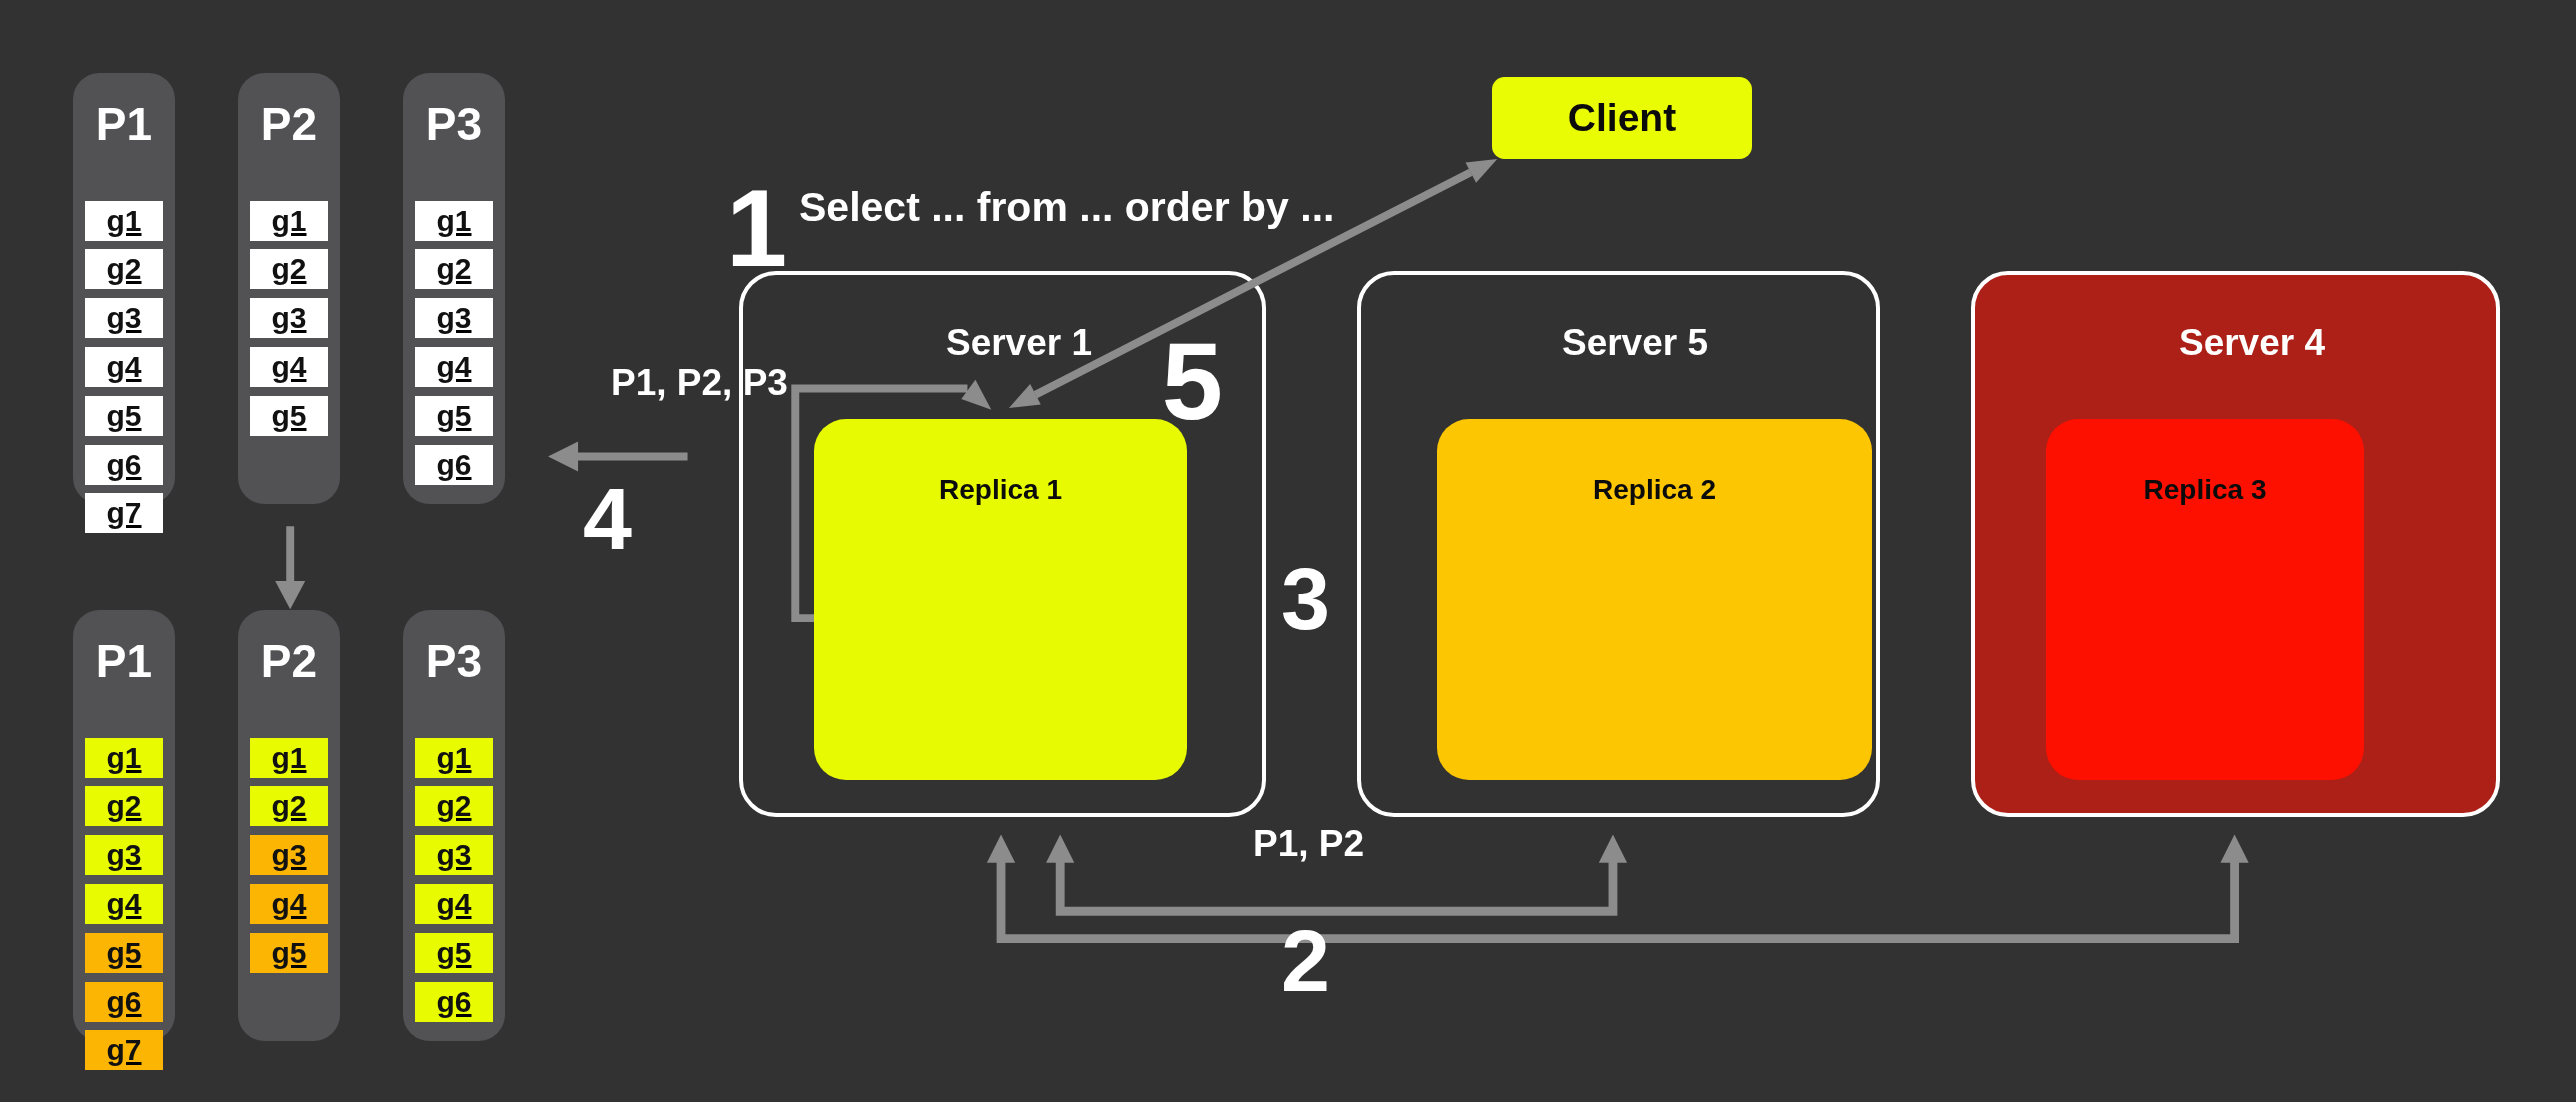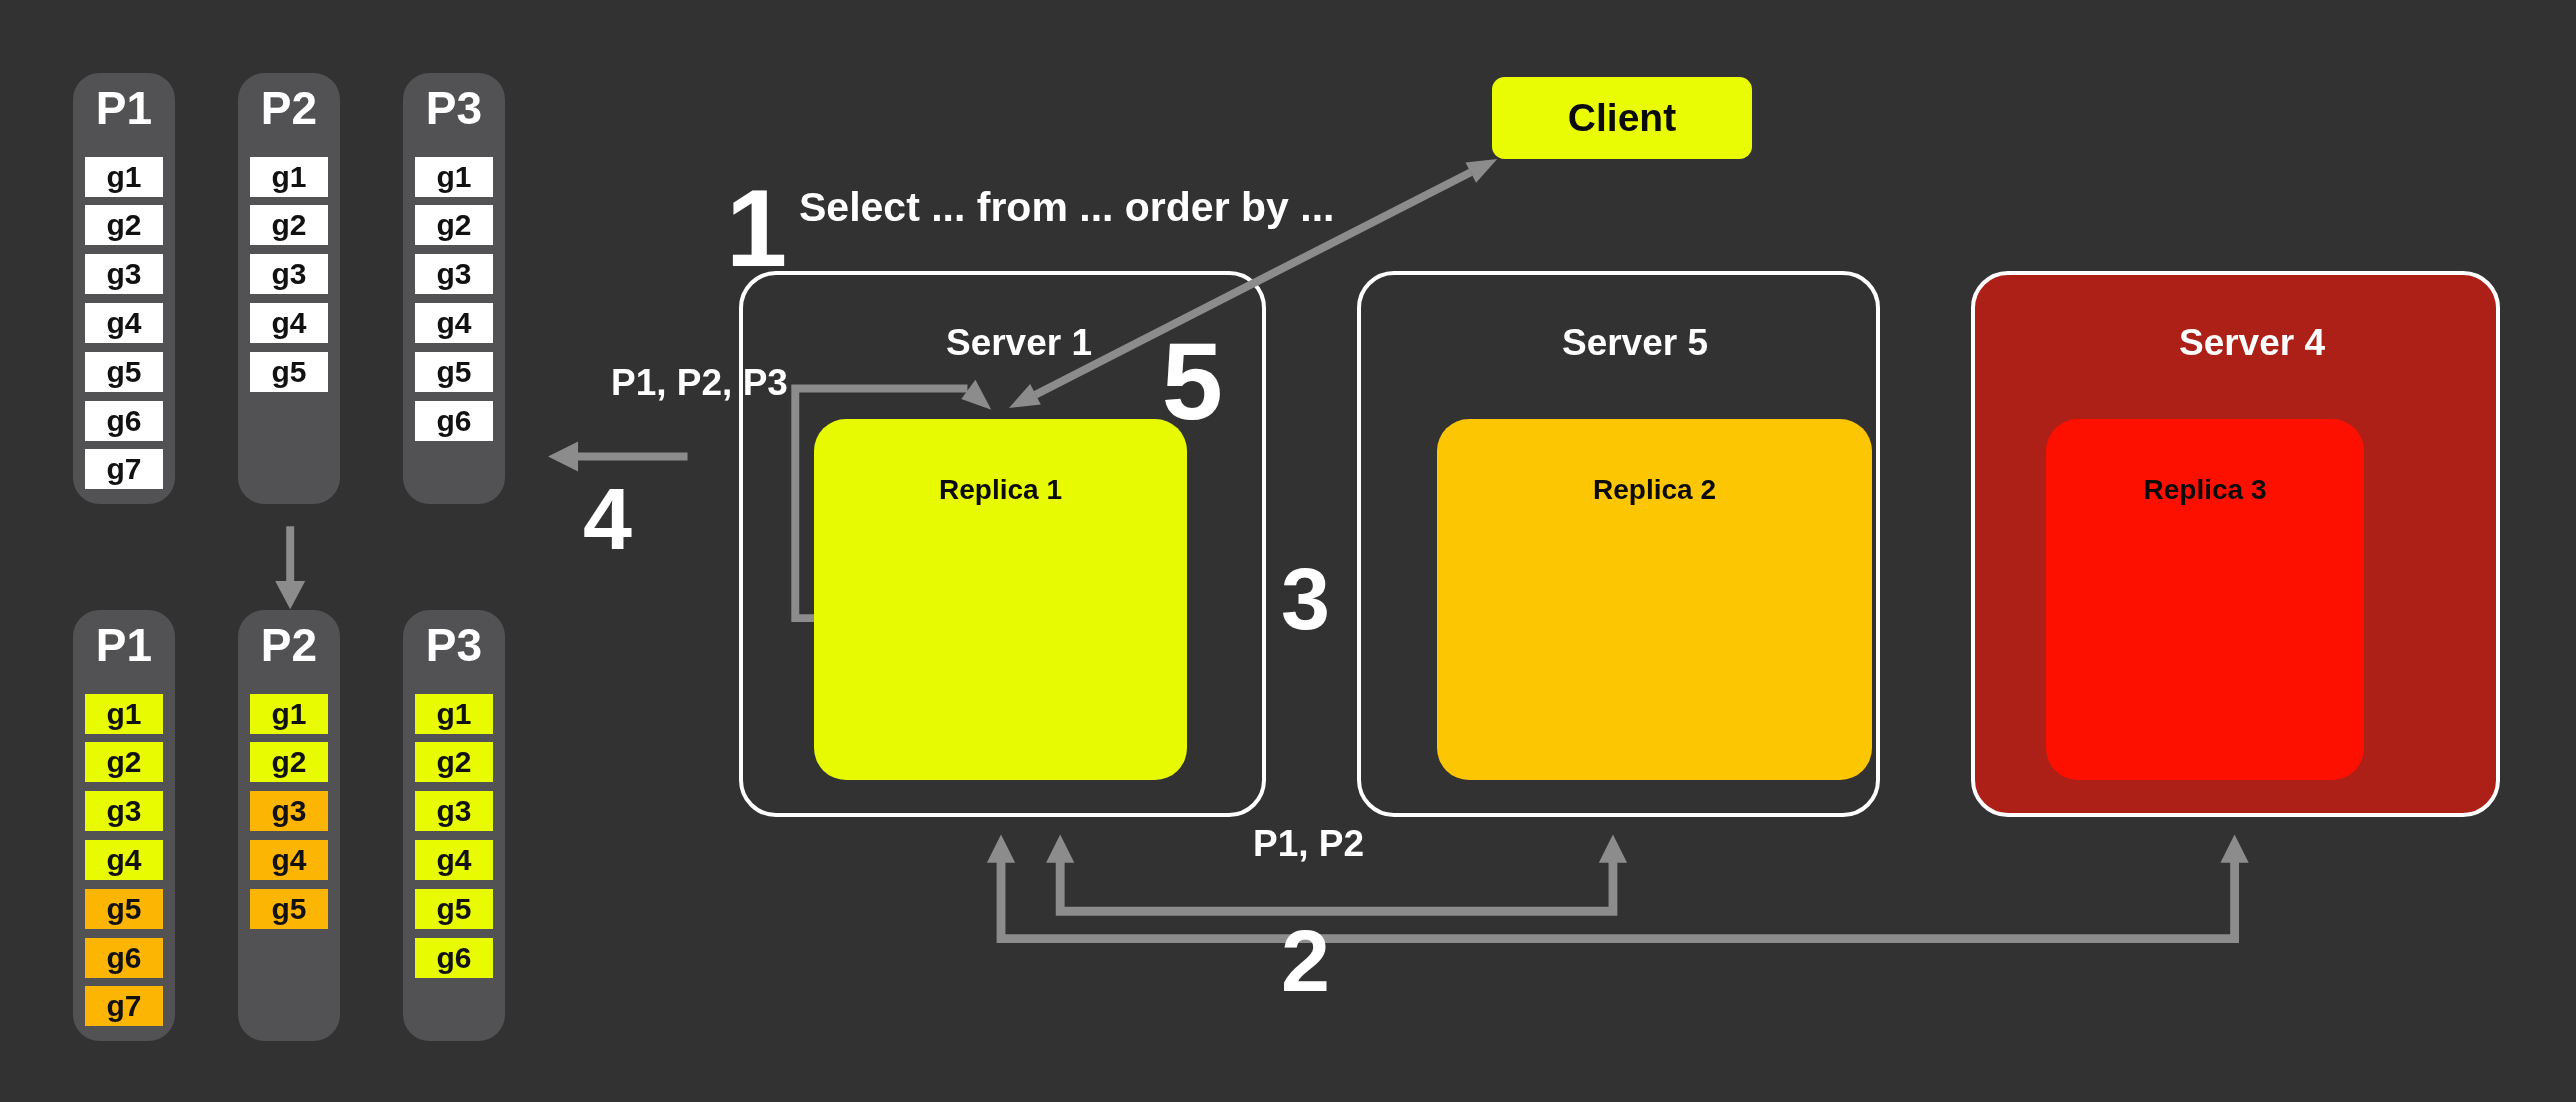--- a/index.html
+++ b/index.html
@@ -5,24 +5,24 @@
   html,body{margin:0;padding:0;background:#323233;}
   #canvas{
     position:relative;width:2576px;height:1102px;background:#323233;
     font-family:"Liberation Sans",sans-serif;font-weight:bold;overflow:hidden;
   }
   svg.overlay{position:absolute;left:0;top:0;width:2576px;height:1102px;pointer-events:none;}
 
   
   .pcol{
     position:absolute;width:102px;height:431px;border-radius:26.5px;
-    display:flex;flex-direction:column;align-items:center;box-sizing:border-box;padding-top:10px;
+    display:flex;flex-direction:column;align-items:center;box-sizing:border-box;padding-top:26px;gap:28px;
   }
   .ptitle{color:#ffffff;font-size:46px;line-height:1.1;text-align:center;}
-  .gstack{margin-top:23px;display:flex;flex-direction:column;gap:8.8px;}
+  .gstack{margin-top:23px;display:flex;flex-direction:column;gap:8.8px;text-decoration:underline;}
   .gbox{
     width:78px;height:40px;display:flex;align-items:center;justify-content:center;
     color:#111;font-size:30px;line-height:1;
   }
 
   
   .server{
     position:absolute;top:271px;height:546px;border:4.4px solid #ffffff;border-radius:37px;
     box-sizing:border-box;
   }

